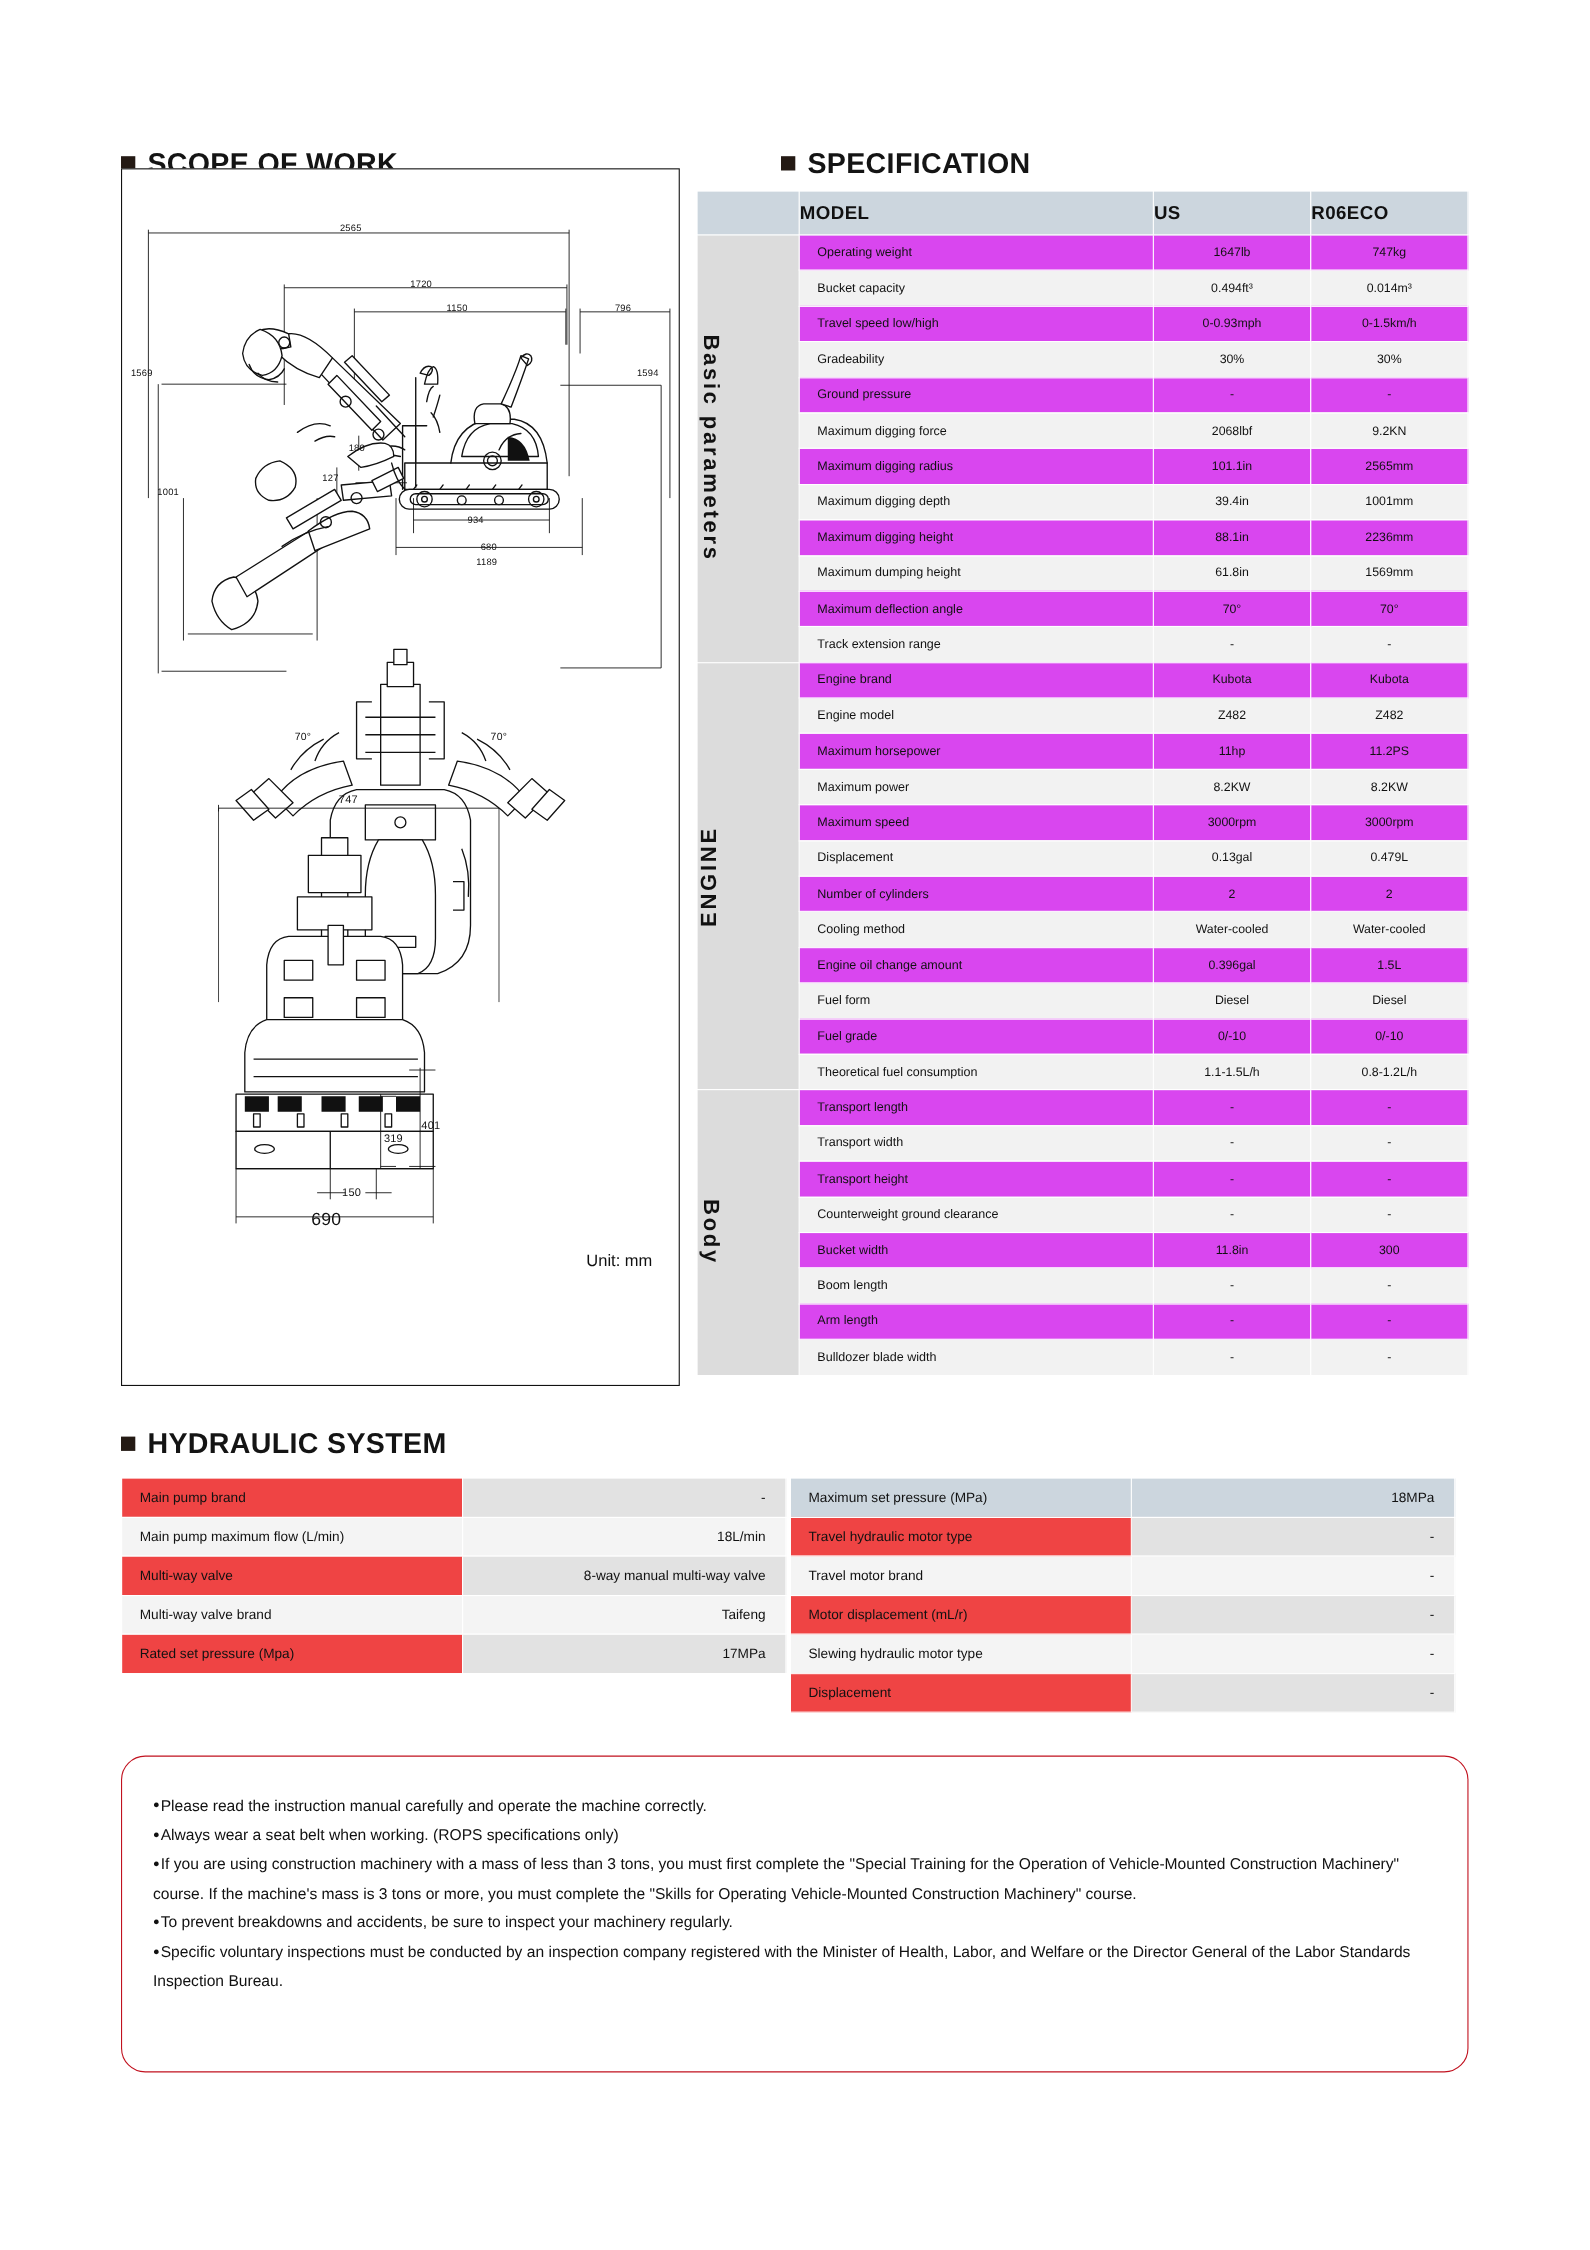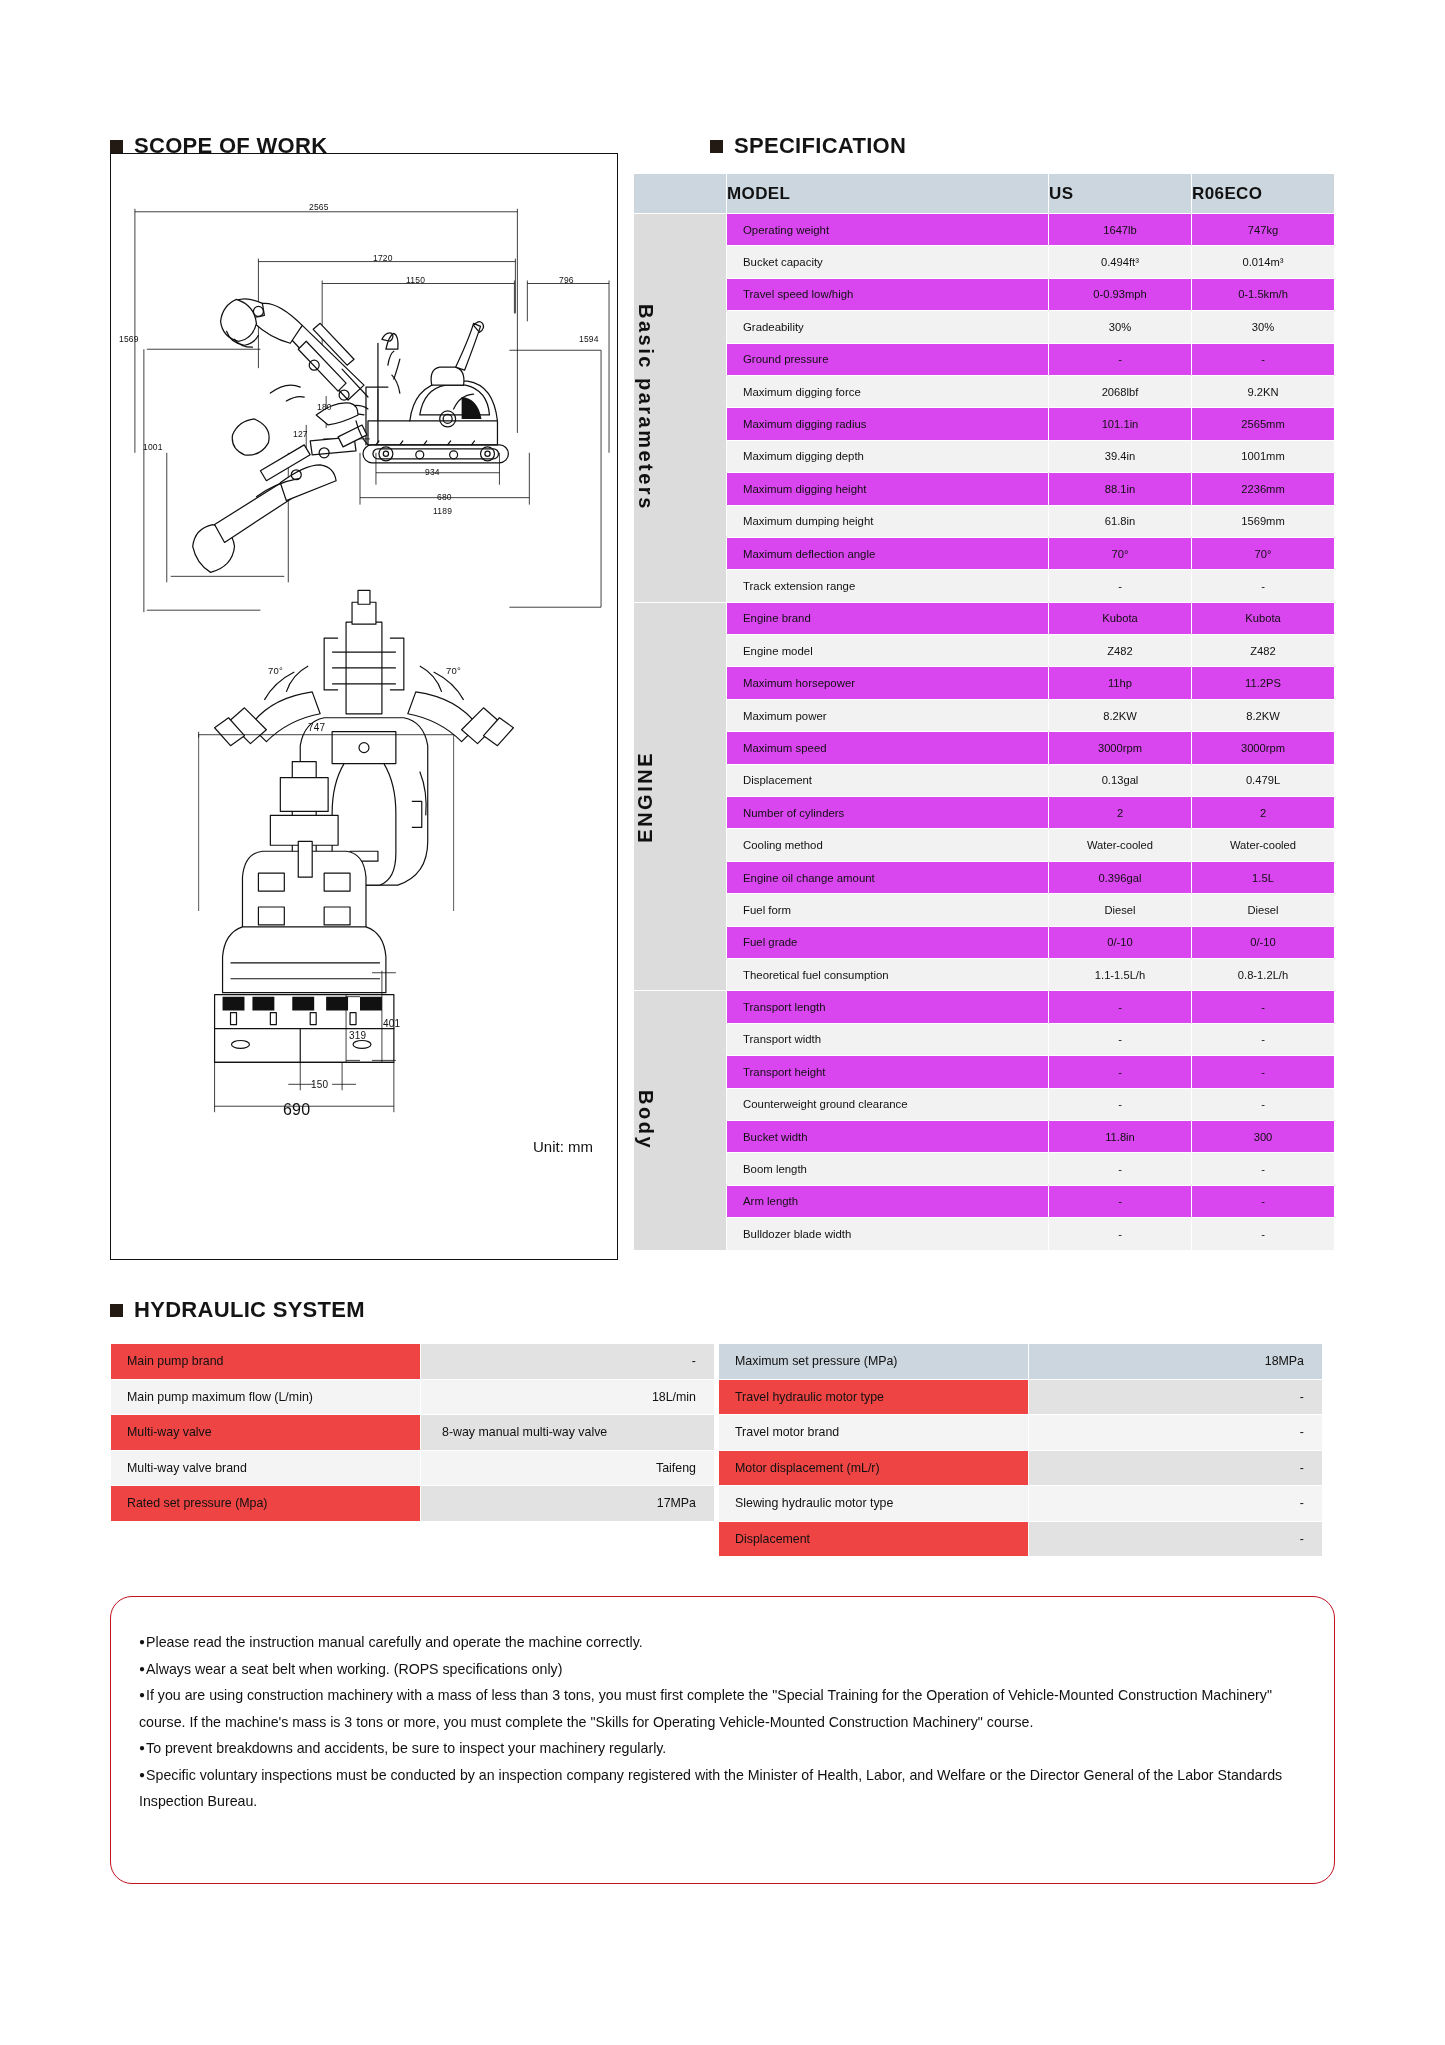--- a/index.html
+++ b/index.html
@@ -11,21 +11,21 @@
     color:#1a1a1a;
     position:relative;
     overflow:hidden;
   }
   .page { position:absolute; left:0; top:0; width:1445px; height:2045px; }
 
   
   .sec-head {
     position:absolute;
     display:flex; align-items:center; gap:11px;
-    font-size:22px; font-weight:bold; letter-spacing:.3px;
+    font-size:26px; font-weight:bold; letter-spacing:.3px;
     color:#141414;
   }
   .sq { width:13px; height:13px; background:#241a14; display:inline-block; }
 
   
   .draw-panel {
     position:absolute; left:110px; top:153px;
     width:508px; height:1107px;
     border:1.6px solid #111; background:#fff;
   }
@@ -69,21 +69,21 @@
   .hyd.right { left:718px; top:1343px; }
   .hyd td { border:1.6px solid #fff; height:35.5px; padding:0; color:#111; }
   .hyd td.k { width:310px; padding-left:16px; }
   .hyd td.v { text-align:right; padding-right:18px; }
   .hyd tr.h0 td.k { background:#ccd6de; }
   .hyd tr.h0 td.v { background:#ccd6de; }
   .hyd tr.ha td.k { background:#ef4444; }
   .hyd tr.ha td.v { background:#e2e2e2; }
   .hyd tr.hb td.k { background:#f4f4f4; }
   .hyd tr.hb td.v { background:#f4f4f4; }
-  .hyd tr.hc td.v { text-align:left;padding-left:21px; }
+  .hyd tr.hc td.v { text-align:right;padding-left:21px; }
 
   
   .notice {
     position:absolute; left:110px; top:1596px;
     width:1225px; height:288px;
     border:1.7px solid #c1121f; border-radius:22px;
     background:#fff;
   }
   .notice ul { list-style:none; margin:0; padding:32px 34px 0 28px; }
   .notice li {

